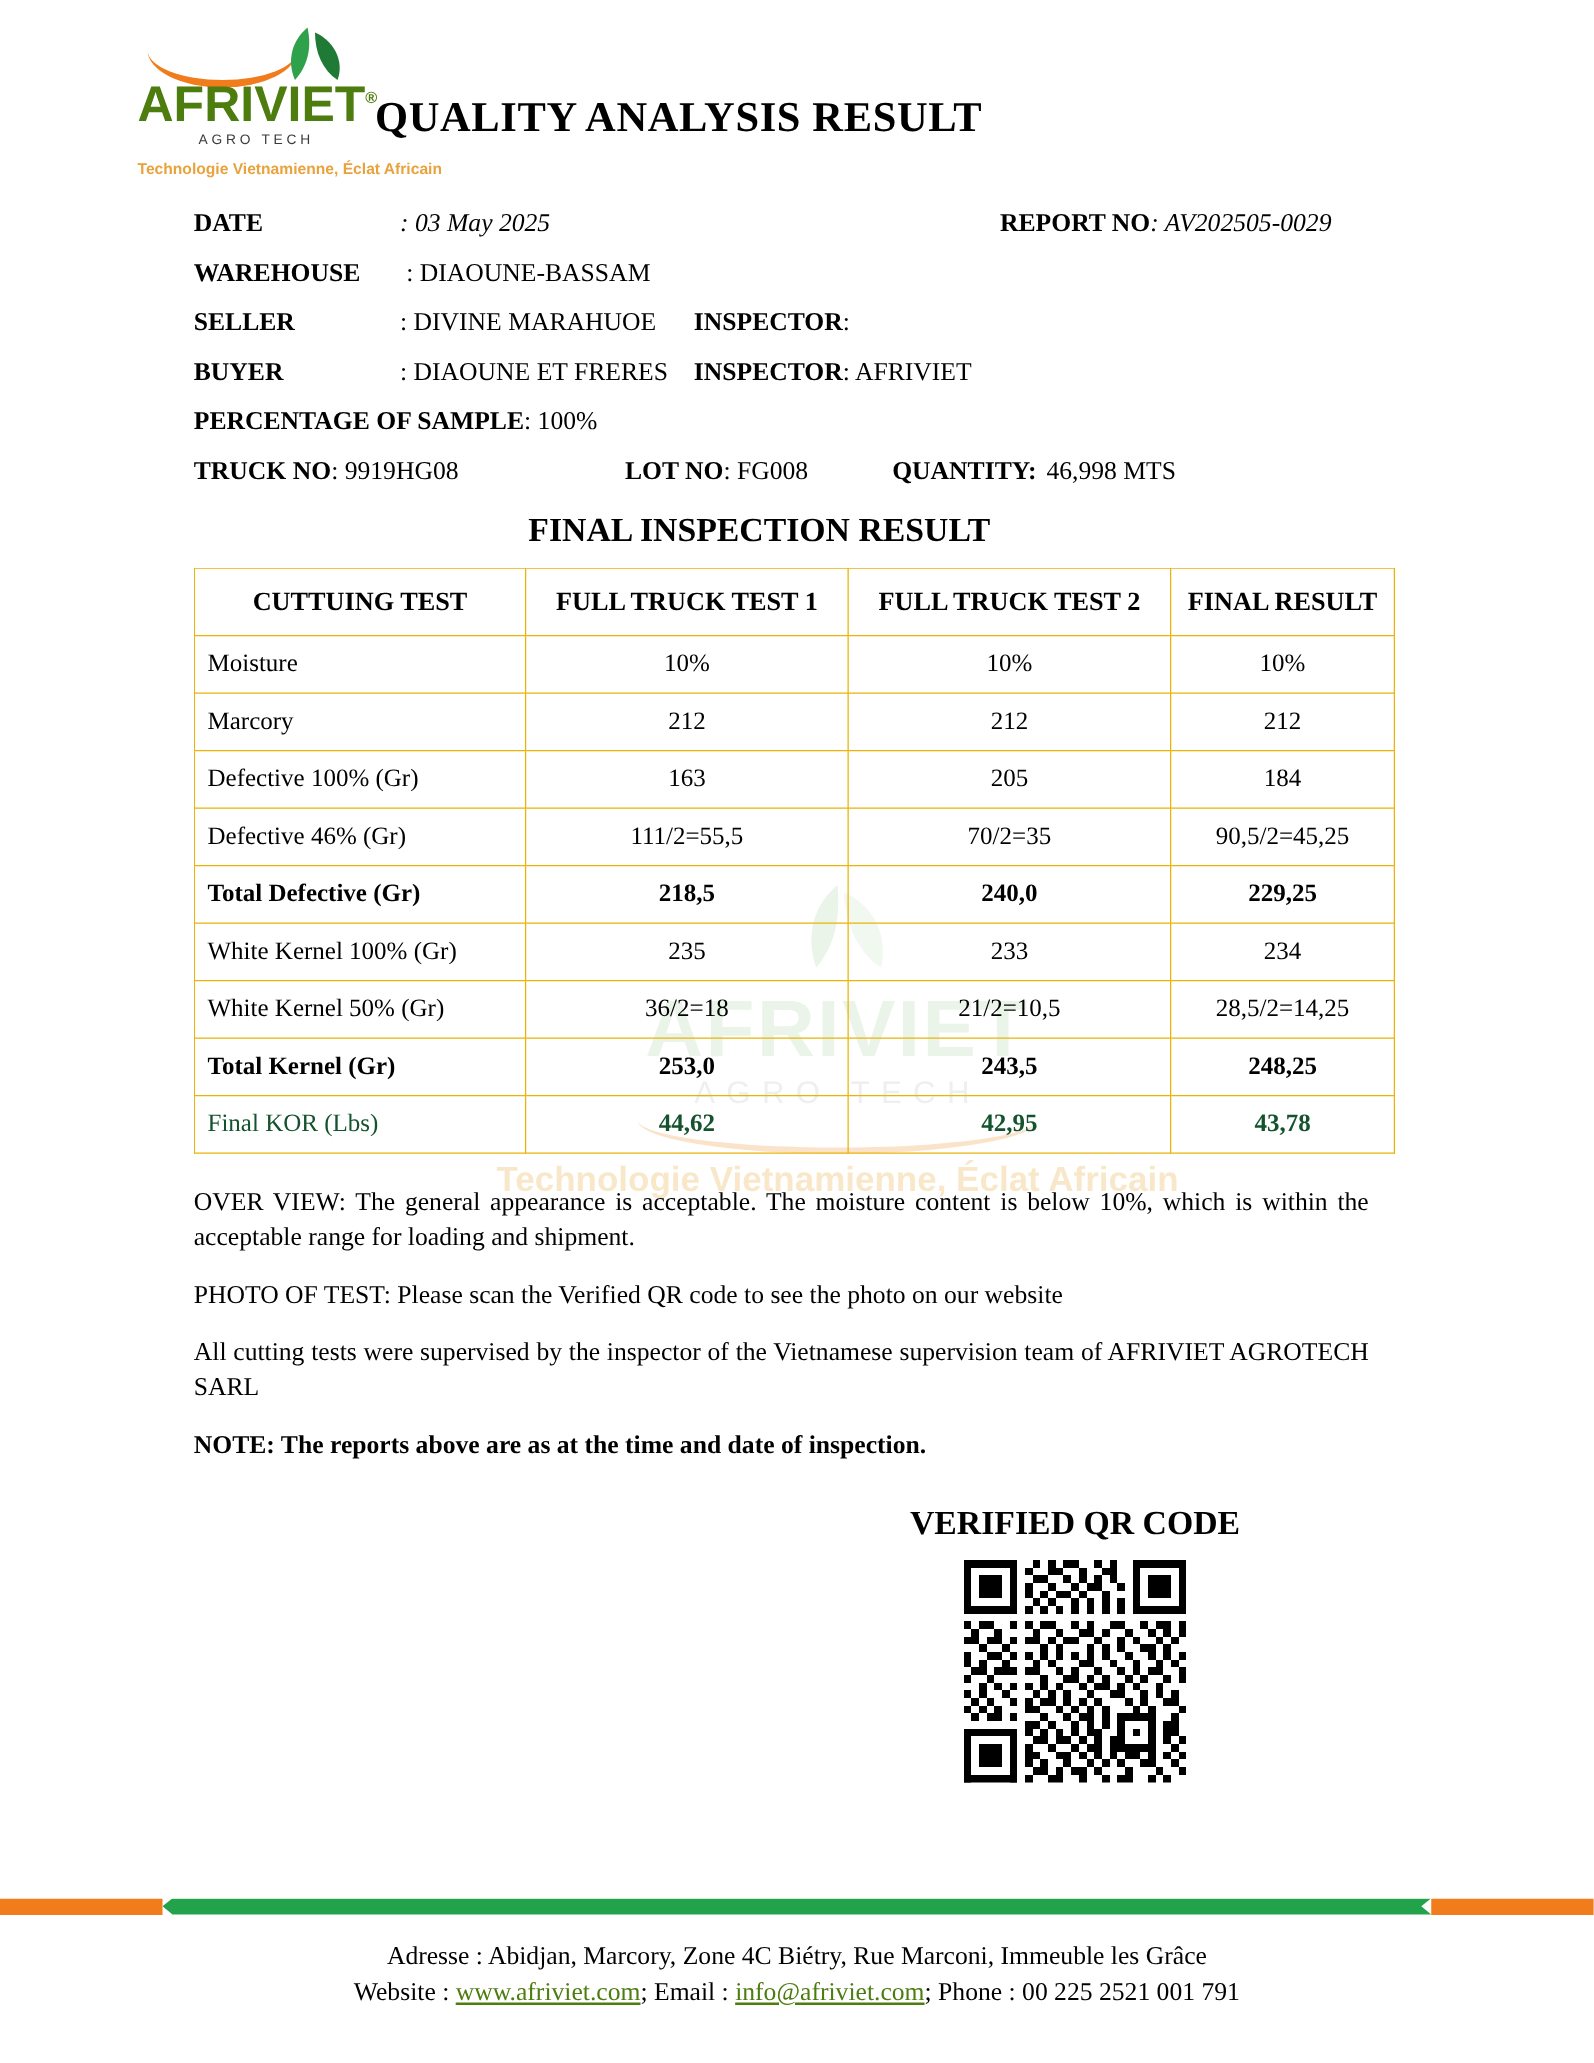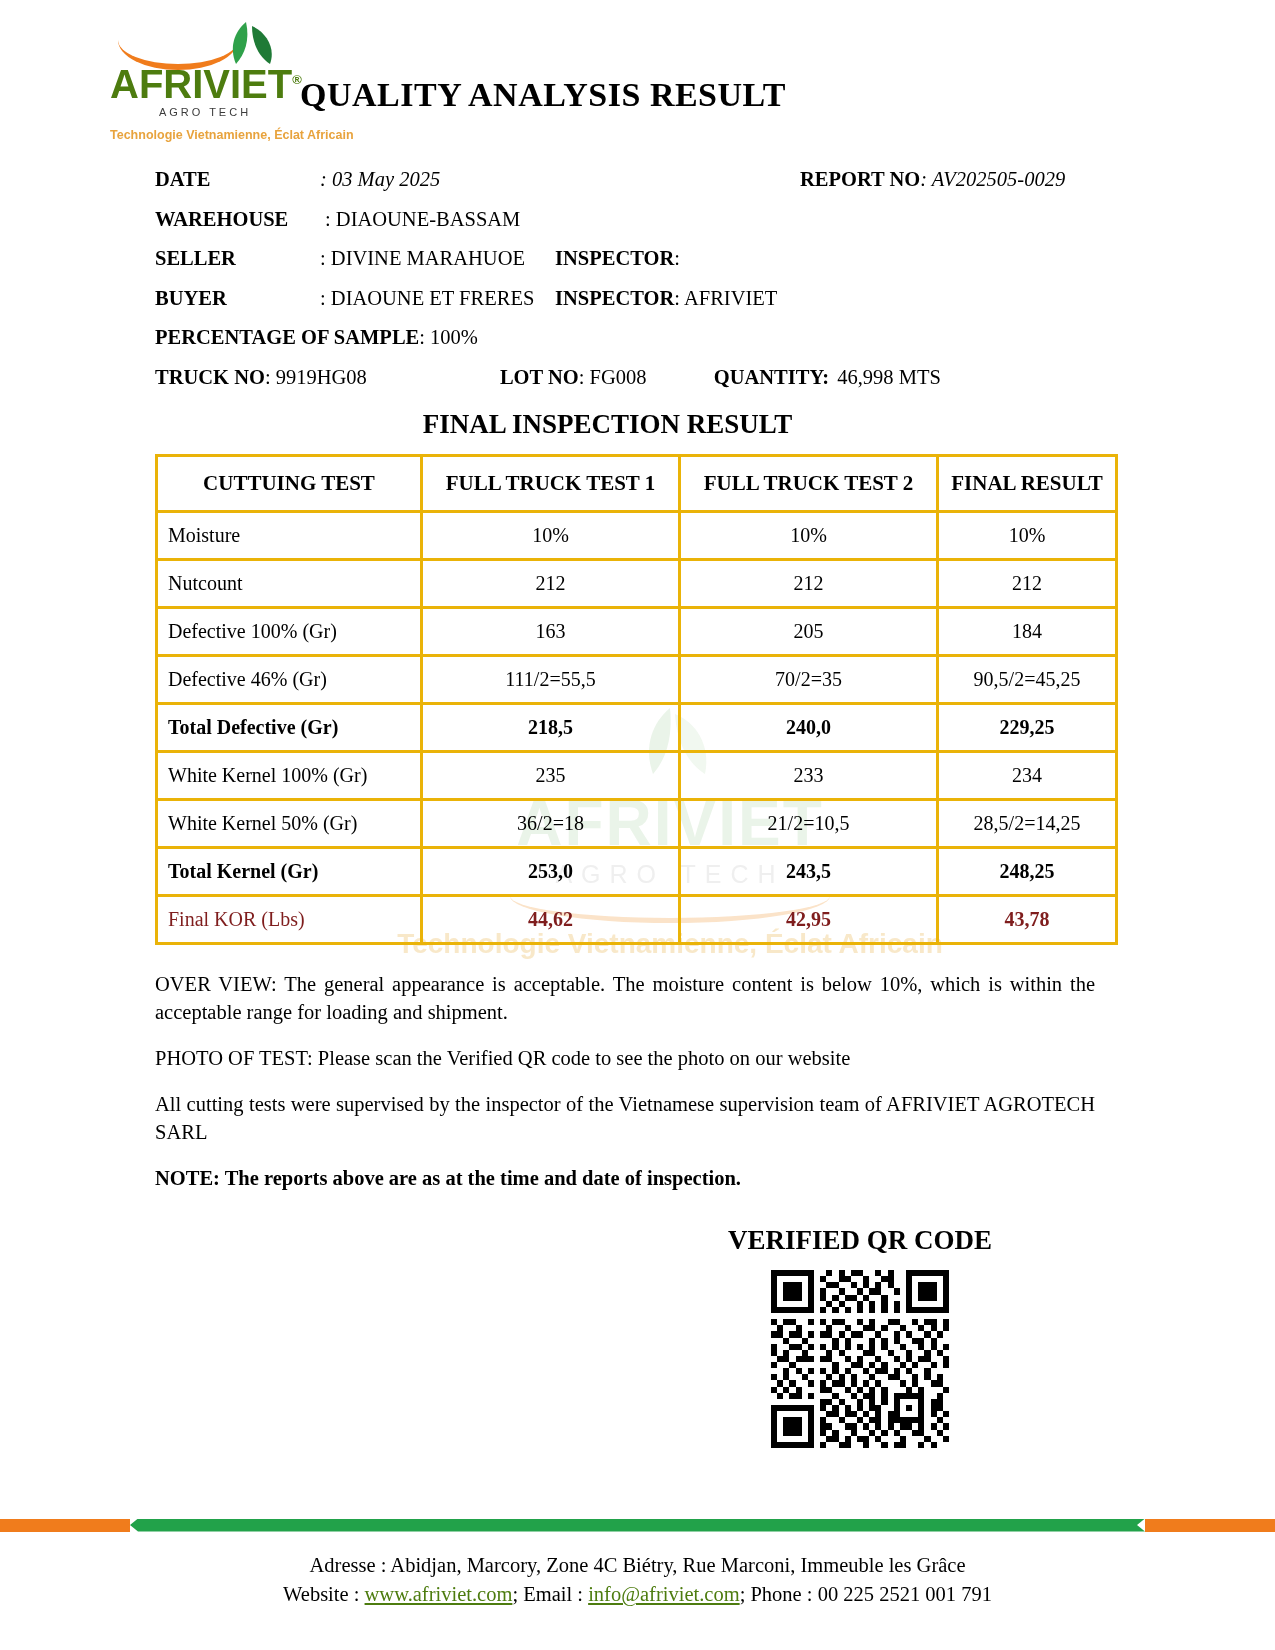--- a/index.html
+++ b/index.html
@@ -192,36 +192,36 @@
   
   table.result {
     position: relative;
     z-index: 2;
     border-collapse: collapse;
     margin: 14px 0 0 155px;
     width: 940px;
     table-layout: fixed;
   }
   table.result th, table.result td {
-    border: 3px solid #eab308;
+    border: 1px solid #eab308;
     padding: 11px 6px;
     font-size: 20px;
     text-align: center;
   }
   table.result th {
     font-weight: bold;
     font-size: 21px;
     padding: 14px 4px;
   }
   table.result td.rowhead {
     text-align: left;
     padding-left: 10px;
   }
   table.result tr.bold-row td { font-weight: bold; }
-  table.result tr.kor-row td { color: #7f1d1d; font-weight: bold; }
+  table.result tr.kor-row td { color: #14532d; font-weight: bold; }
   table.result tr.kor-row td.rowhead { font-weight: normal; }
   col.c1 { width: 265px; }
   col.c2 { width: 258px; }
   col.c3 { width: 258px; }
   col.c4 { width: 179px; }
 
   
   .body-text {
     position: relative;
     z-index: 2;
@@ -386,21 +386,21 @@
       </tr>
     </thead>
     <tbody>
       <tr>
         <td class="rowhead">Moisture</td>
         <td>10%</td>
         <td>10%</td>
         <td>10%</td>
       </tr>
       <tr>
-        <td class="rowhead">Nutcount</td>
+        <td class="rowhead">Marcory</td>
         <td>212</td>
         <td>212</td>
         <td>212</td>
       </tr>
       <tr>
         <td class="rowhead">Defective 100% (Gr)</td>
         <td>163</td>
         <td>205</td>
         <td>184</td>
       </tr>

